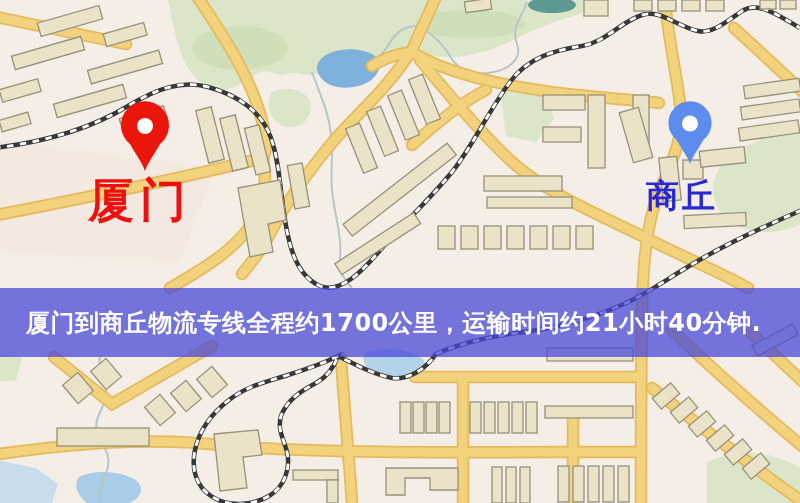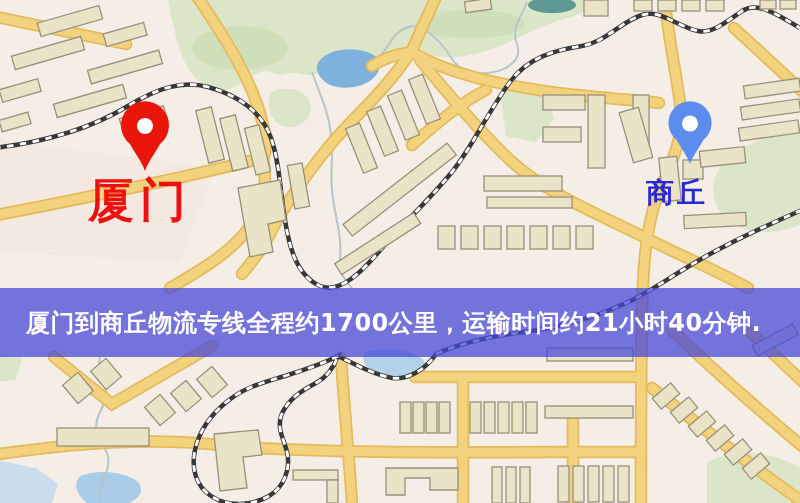--- a/index.html
+++ b/index.html
@@ -1,21 +1,21 @@
 <!DOCTYPE html>
 <html><head>
 <meta charset="utf-8">
 <style>
   html,body{margin:0;padding:0;}
   body{width:800px;height:503px;overflow:hidden;font-family:"DejaVu Sans",sans-serif;}
   .stage{position:relative;width:800px;height:490px;background:#f5eee6;}
   .stage svg.map{position:absolute;left:0;top:0;}
   .city-label{position:absolute;font-weight:bold;font-family:"DejaVu Sans",sans-serif;white-space:nowrap;line-height:1;}
   .origin-label{left:88px;top:177px;font-size:46px;letter-spacing:6px;}
-  .dest-label{left:646px;top:179px;font-size:28px;letter-spacing:3px;}
+  .dest-label{left:646px;top:179px;font-size:33px;letter-spacing:3px;}
   .banner{position:absolute;left:0;top:288px;width:800px;height:69px;display:flex;align-items:center;}
   .banner span{color:#ffffff;font-size:24px;font-weight:600;letter-spacing:0.5px;padding-left:26px;white-space:nowrap;}
 </style>
 </head>
 <body>
 
 <div class="stage">
 
 <svg class="map" width="800" height="503" viewBox="0 0 800 503">
 

